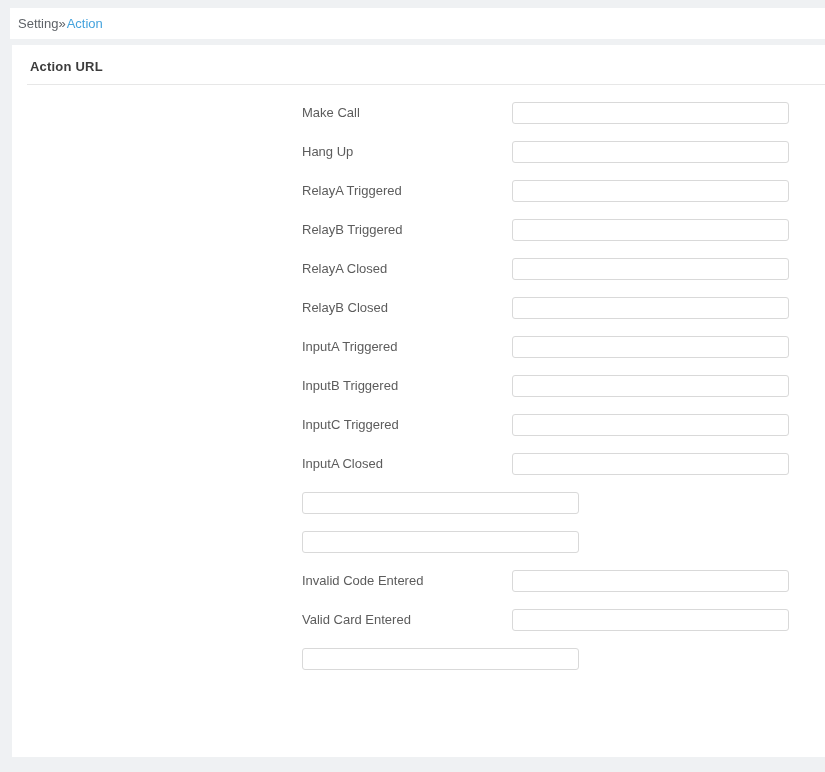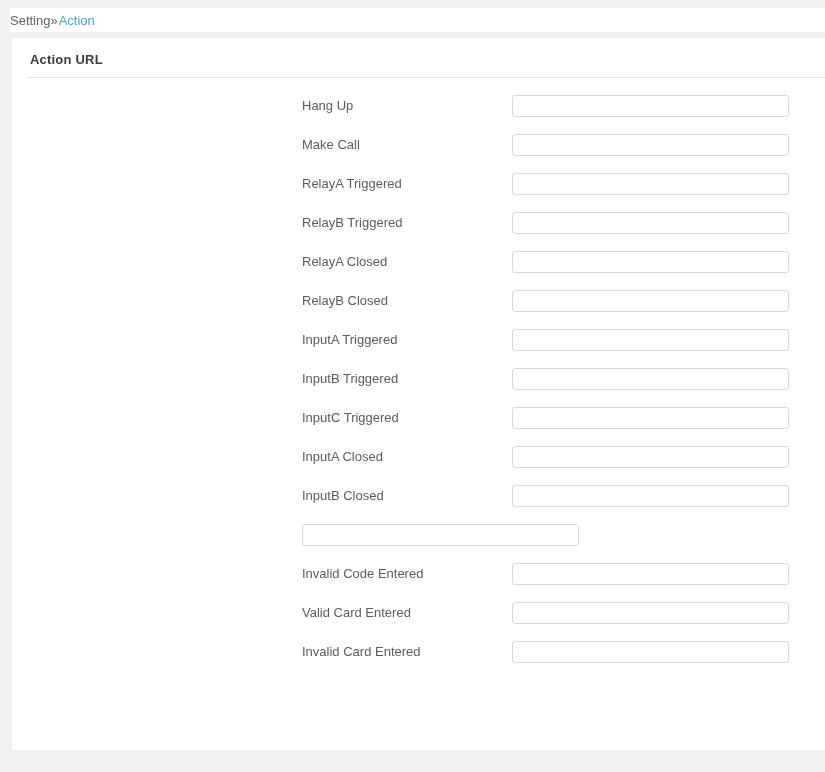--- a/index.html
+++ b/index.html
@@ -5,23 +5,24 @@
   * { margin:0; padding:0; box-sizing:border-box; }
   html,body { width:825px; height:772px; }
   body {
     background:#eff1f3;
     font-family:"Liberation Sans","DejaVu Sans",sans-serif;
     overflow:hidden;
   }
   .breadcrumb-bar {
     margin:8px 0 0 10px;
     background:#ffffff;
-    height:24px;
+    height:31px;
     display:flex;
     align-items:center;
+    padding-left:8px;
     font-size:13px;
   }
   .breadcrumb-section { color:#5f6368; }
   .breadcrumb-current { color:#45a3dd; margin-left:1px; cursor:pointer; }
   .panel {
     margin-left:12px;
     margin-top:6px;
     background:#ffffff;
     height:712px;
   }
@@ -85,27 +86,27 @@
   <span class="breadcrumb-section">Setting»</span>
   <span class="breadcrumb-current">Action</span>
 </div>
 
 <div class="panel">
   <div class="panel-header">Action URL</div>
   <div class="panel-divider"></div>
   <div class="form-area">
 
   <div class="form-row">
-        <div class="form-label">Hang Up</div>
+        <div class="form-label">Make Call</div>
         <div class="form-value">
           <input type="text" class="text-input" value="" style="">
         </div>
       </div>
       <div class="form-row">
-        <div class="form-label">Make Call</div>
+        <div class="form-label">Hang Up</div>
         <div class="form-value">
           <input type="text" class="text-input" value="" style="">
         </div>
       </div>
       <div class="form-row">
         <div class="form-label">RelayA Triggered</div>
         <div class="form-value">
           <input type="text" class="text-input" value="" style="">
         </div>
       </div>
@@ -145,21 +146,20 @@
           <input type="text" class="text-input" value="" style="">
         </div>
       </div>
       <div class="form-row">
         <div class="form-label">InputA Closed</div>
         <div class="form-value">
           <input type="text" class="text-input" value="" style="">
         </div>
       </div>
       <div class="form-row">
-        <div class="form-label">InputB Closed</div>
         <div class="form-value">
           <input type="text" class="text-input" value="" style="">
         </div>
       </div>
       <div class="form-row">
         <div class="form-value">
           <input type="text" class="text-input" value="" style="">
         </div>
       </div>
       <div class="form-row">
@@ -168,19 +168,18 @@
           <input type="text" class="text-input" value="" style="">
         </div>
       </div>
       <div class="form-row">
         <div class="form-label">Valid Card Entered</div>
         <div class="form-value">
           <input type="text" class="text-input" value="" style="">
         </div>
       </div>
       <div class="form-row">
-        <div class="form-label">Invalid Card Entered</div>
         <div class="form-value">
           <input type="text" class="text-input" value="" style="">
         </div>
       </div>
     </div>
 </div>
 
 </body></html>

